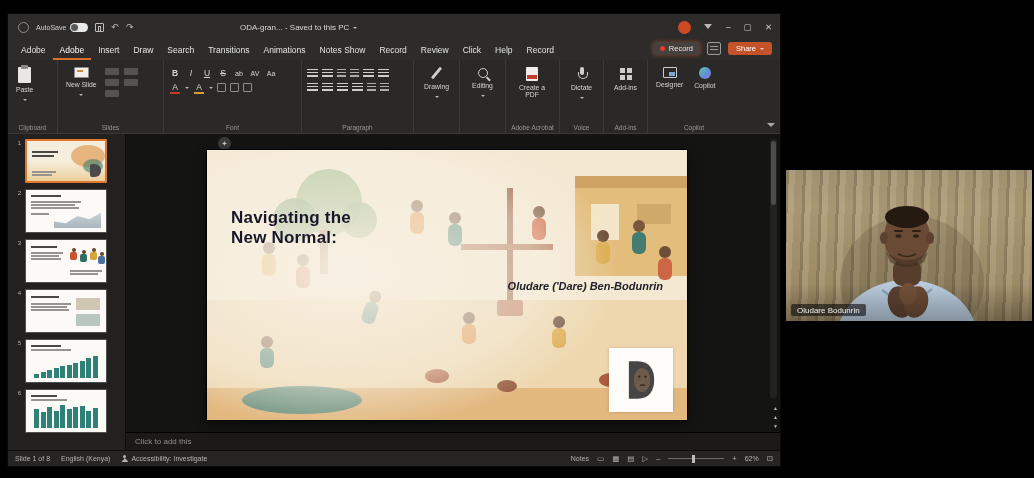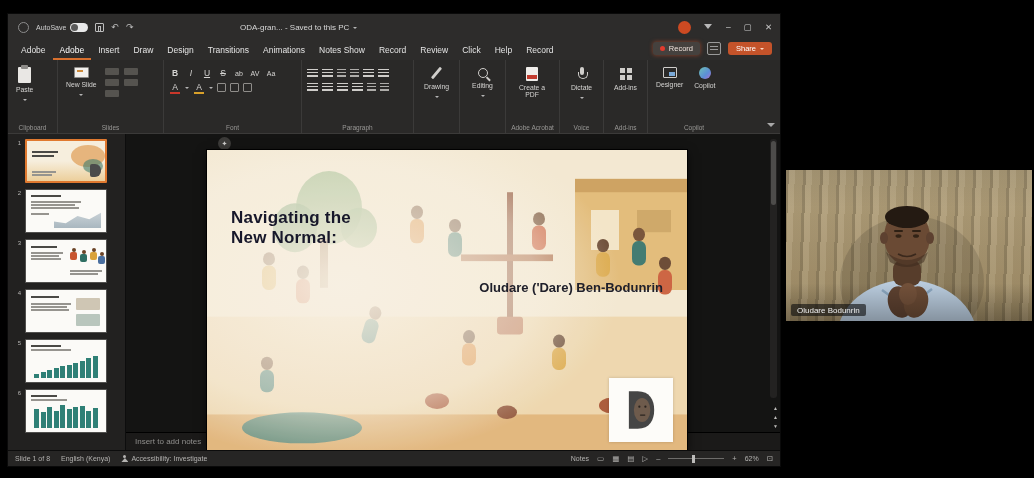--- a/index.html
+++ b/index.html
@@ -132,26 +132,26 @@
     clip-path:polygon(0 100%,0 62%,25% 72%,50% 30%,75% 48%,100% 10%,100% 100%); }
   .tfig { position:absolute; width:7px; height:12px; }
   .tfig::before { content:""; position:absolute; top:0; left:2px; width:4px; height:4px; border-radius:50%; background:#6b4326; }
   .tfig::after { content:""; position:absolute; top:4px; left:0; width:7px; height:8px; border-radius:2px; background:var(--c,#c8552f); }
   .timg { position:absolute; border-radius:1px; }
 
   .main { flex:1; display:flex; flex-direction:column; background:#141413; position:relative; }
   .canvas { flex:1; position:relative; }
   .design-ideas { position:absolute; left:92px; top:3px; width:13px; height:13px; border-radius:50%;
     background:#3c3b39; color:#cfcecc; font-size:7px; display:flex; align-items:center; justify-content:center; }
-  .slide { position:absolute; left:81px; top:16px; width:480px; height:300px; background:#a3a3a3;
+  .slide { position:absolute; left:81px; top:16px; width:480px; height:270px; background:#a3a3a3;
     box-shadow:0 0 0 1px #000, 0 3px 10px rgba(0,0,0,.65); }
   .slide svg.illus { position:absolute; inset:0; width:100%; height:100%; }
   .slide-title { position:absolute; left:24px; top:58px; font-size:17px; font-weight:bold;
     color:#17172a; line-height:1.16; white-space:pre-line; letter-spacing:.2px; }
-  .slide-author { position:absolute; right:24px; top:130px; font-size:13px; font-weight:bold; color:#20202b; }
+  .slide-author { position:absolute; right:24px; top:130px; font-size:11px; font-weight:bold; color:#20202b;font-style:italic; }
   .slide-subtitle { position:absolute; left:24px; top:194px; font-size:10.5px; font-weight:bold;
     color:#282832; line-height:1.25; white-space:pre-line; }
   .slide-logo { position:absolute; right:14px; bottom:8px; width:64px; height:64px; background:#fdfcf9;
     display:flex; align-items:center; justify-content:center; box-shadow:0 0 3px rgba(0,0,0,.18); }
   .v-scroll { position:absolute; right:3px; top:5px; bottom:34px; width:7px; background:#232221; border-radius:3px; }
   .v-thumb { position:absolute; left:1px; top:2px; width:5px; height:64px; background:#4d4c4a; border-radius:3px; }
   .nav-btns { position:absolute; right:2px; bottom:3px; display:flex; flex-direction:column; gap:3px;
     align-items:center; font-size:5px; color:#bdbcba; }
   .notes-bar { height:18px; background:#1b1a19; border-top:1px solid #000; display:flex;
     align-items:center; padding-left:9px; font-size:8px; color:#908f8d; }
@@ -213,21 +213,21 @@
         <span class="win-glyph">▢</span>
         <span class="win-glyph">✕</span>
       </div>
     </div>
 
     <div class="menubar">
       <span class="menu-item">Adobe</span>
       <span class="menu-item active">Adobe</span>
       <span class="menu-item">Insert</span>
       <span class="menu-item">Draw</span>
-      <span class="menu-item">Design</span>
+      <span class="menu-item">Search</span>
       <span class="menu-item">Transitions</span>
       <span class="menu-item">Animations</span>
       <span class="menu-item">Notes Show</span>
       <span class="menu-item">Record</span>
       <span class="menu-item">Review</span>
       <span class="menu-item">Click</span>
       <span class="menu-item">Help</span>
       <span class="menu-item">Record</span>
       <div class="mb-right">
         <span class="record-btn">
@@ -587,21 +587,21 @@
             <span class="v-thumb"></span>
           </div>
           <div class="nav-btns">
             <span>▲</span>
             <span>▲</span>
             <span>▼</span>
           </div>
         </div>
 
         <div class="notes-bar">
-          <span>Insert to add notes</span>
+          <span>Click to add this</span>
         </div>
       </div>
     </div>
 
     <div class="statusbar">
       <div class="sb-left">
         <span>Slide 1 of 8</span>
         <span>English (Kenya)</span>
         <span class="sb-acc">
           <span class="acc-icon"></span>

